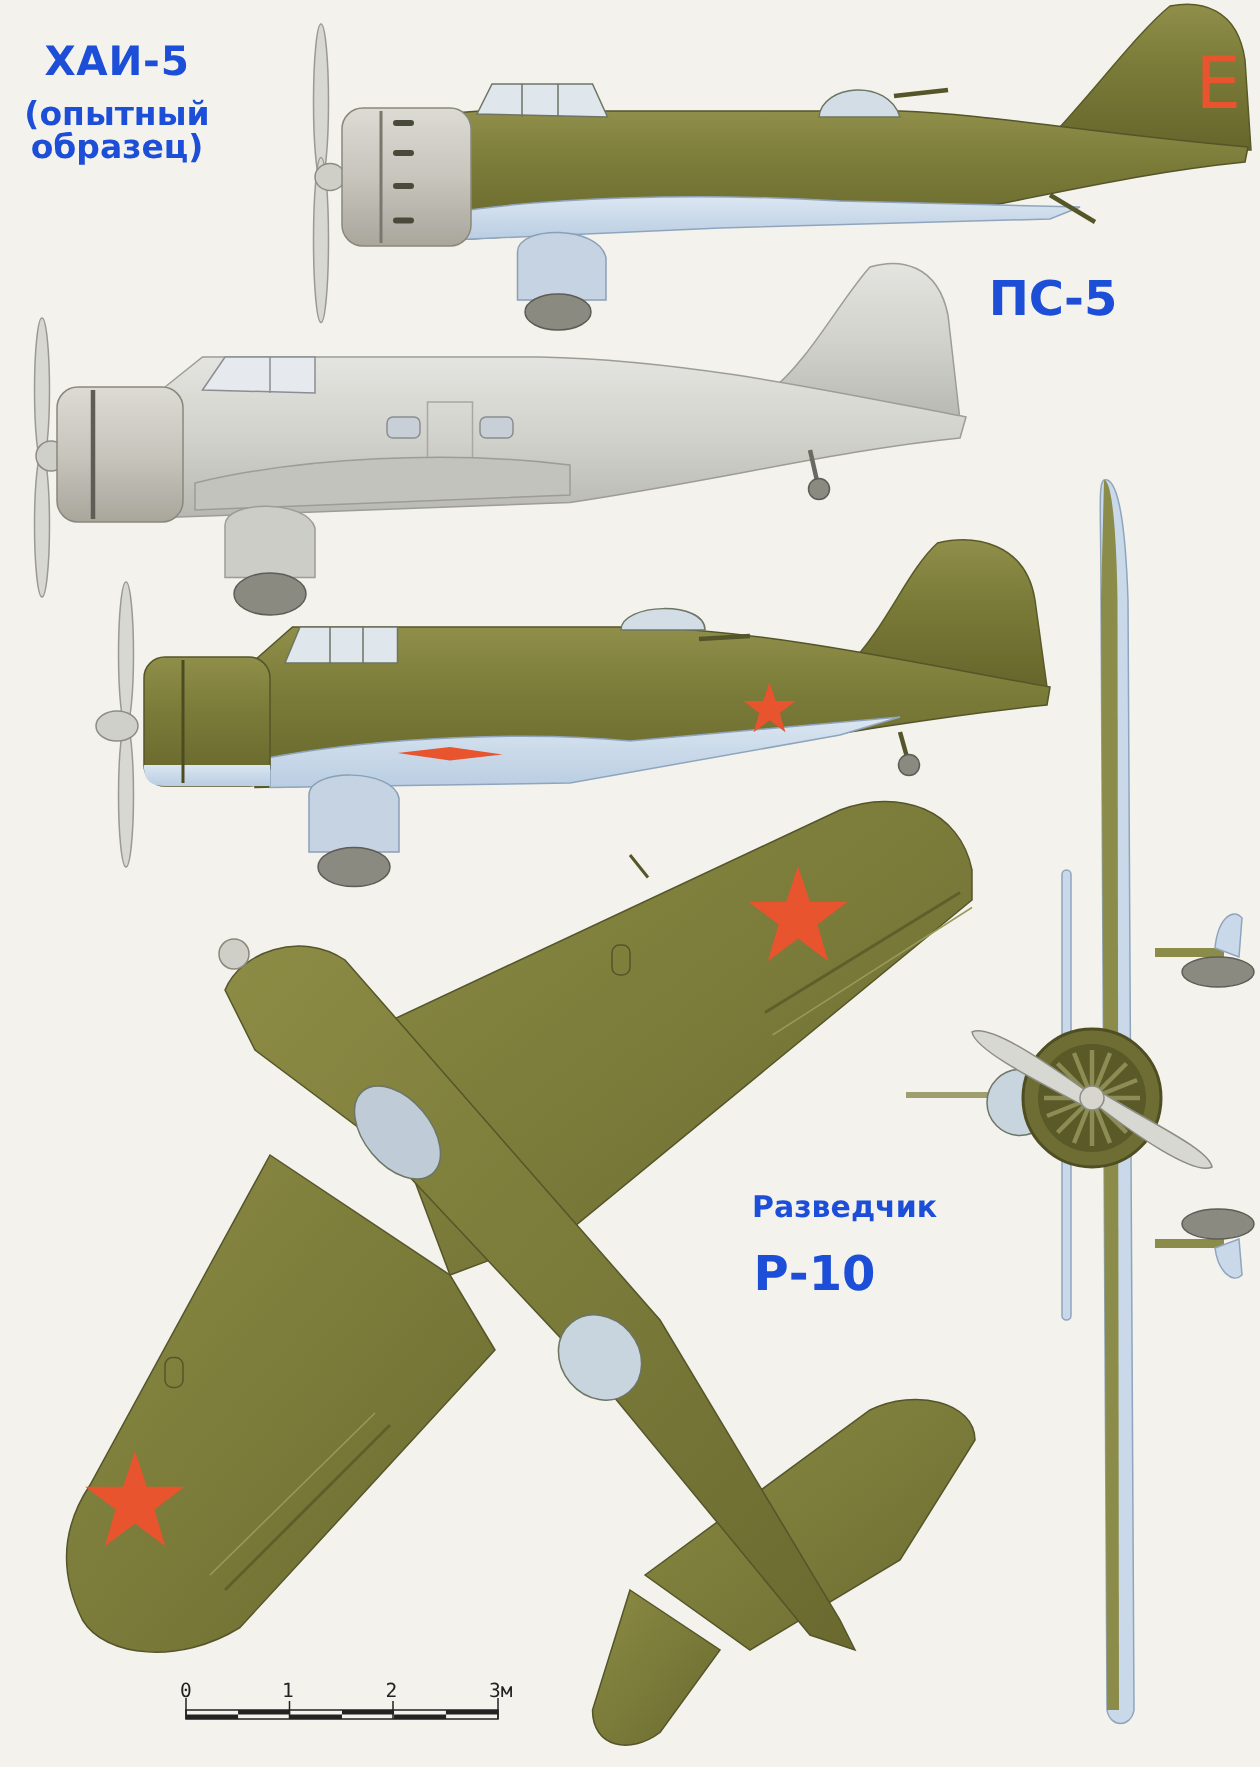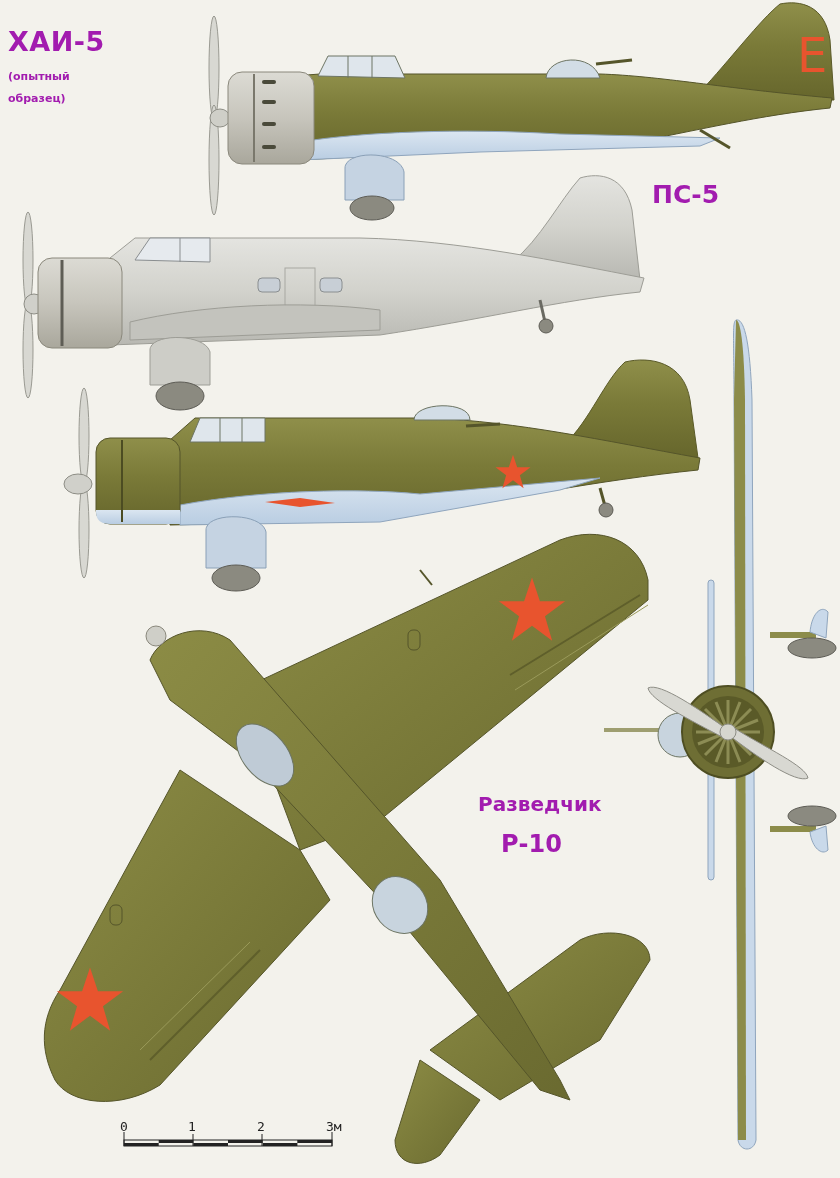--- a/index.html
+++ b/index.html
@@ -3,28 +3,28 @@
 <meta charset="utf-8">
 <style>
   html, body { margin: 0; padding: 0; }
   body {
     width: 840px; height: 1178px; overflow: hidden;
     background: #f3f2ec;
     font-family: "DejaVu Sans", sans-serif;
     position: relative;
   }
   .label {
-    position: absolute; color: #a21caf; font-weight: bold;
-    font-family: "DejaVu Sans", sans-serif; 
+    position: absolute; color: #1d4ed8; font-weight: bold;
+    font-family: "DejaVu Sans", sans-serif; text-align: center;
   }
   .title-xai { left: 8px; top: 26px; width: 140px; font-size: 27px; letter-spacing: 0.5px; }
-  .sub-xai { left: 8px; top: 66px; width: 140px; font-size: 11px; line-height: 22px; }
-  .title-ps { left: 652px; top: 180px; width: 100px; font-size: 25px; }
+  .sub-xai { left: 8px; top: 66px; width: 140px; font-size: 22px; line-height: 22px; }
+  .title-ps { left: 652px; top: 180px; width: 100px; font-size: 32px; }
   .title-r10a { left: 478px; top: 792px; width: 170px; font-size: 20px; }
-  .title-r10b { left: 501px; top: 830px; width: 170px; font-size: 24px; }
+  .title-r10b { left: 458px; top: 830px; width: 170px; font-size: 32px; }
   svg.art { position: absolute; left: 0; top: 0; }
   .scale-lbl { font-family: "DejaVu Sans Mono", monospace; font-size: 13px; fill: #222; }
 </style>
 </head>
 <body>
 
 <div class="label title-xai">ХАИ-5</div>
 <div class="label sub-xai">
   <div>(опытный</div>
   <div>образец)</div>

